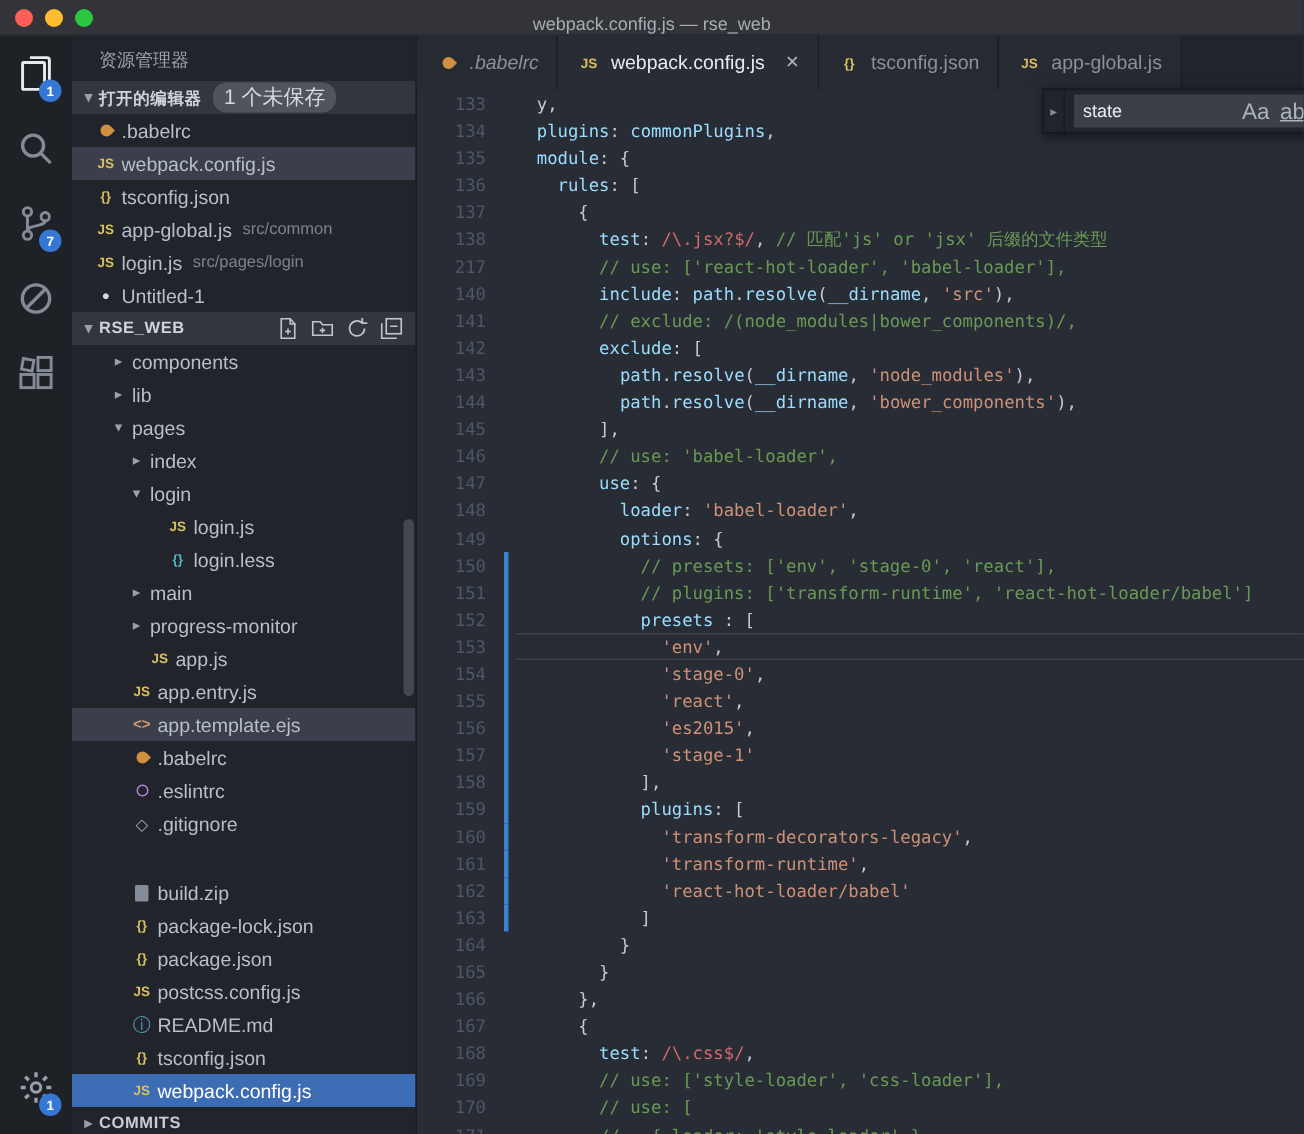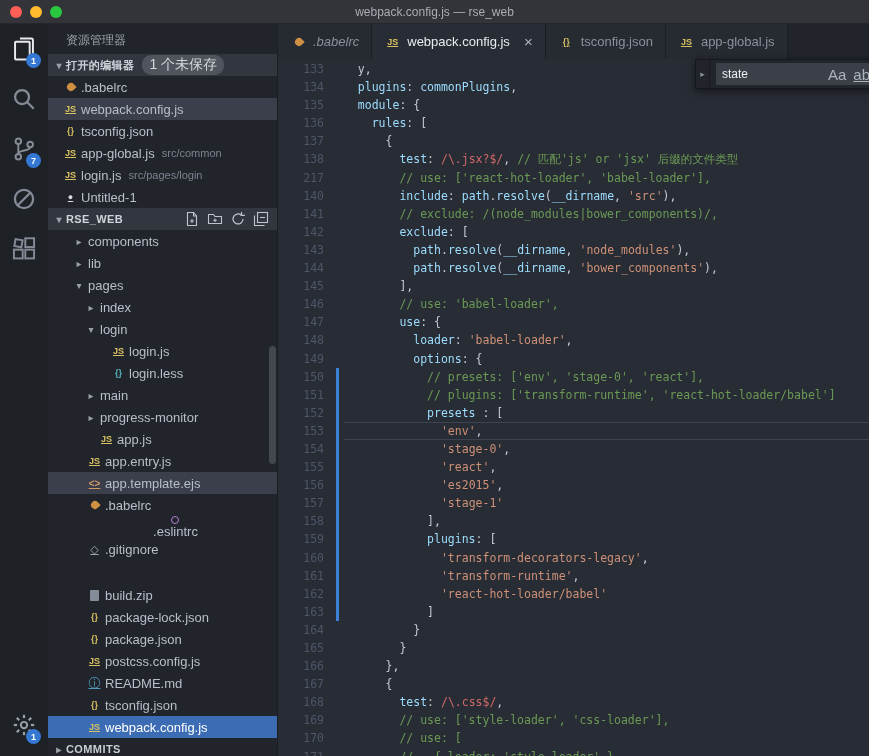--- a/index.html
+++ b/index.html
@@ -1,18 +1,18 @@
 <!DOCTYPE html>
 <html><head>
 <meta charset="utf-8">
 <style>
   html,body{margin:0;padding:0;background:#282c34;overflow:hidden;}
   body{width:869px;height:756px;font-family:"Liberation Sans",sans-serif;-webkit-font-smoothing:antialiased;}
   
-  .titlebar{height:24px;background:#323439;display:flex;align-items:center;position:relative;border-bottom:1px solid #26272c;box-sizing:border-box;}
+  .titlebar{height:24px;background:#323439;display:flex;align-items:flex-end;position:relative;border-bottom:1px solid #26272c;box-sizing:border-box;}
   .traffic{position:absolute;left:10px;top:6px;display:flex;}
   .tl{width:12px;height:12px;border-radius:50%;margin-right:8px;}
   .tl.red{background:#ff5f57}.tl.yellow{background:#febc2e}.tl.green{background:#2ac840}
   .title-text{flex:1;text-align:center;font-size:12px;color:#a9acb3;}
   
   .app{display:flex;height:732px;}
   
   .activitybar{width:48px;background:#1e2126;display:flex;flex-direction:column;align-items:center;flex-shrink:0;}
   .ab-top,.ab-bottom{display:flex;flex-direction:column;align-items:center;width:100%;}
   .ab-bottom{margin-top:auto;margin-bottom:6px;}
@@ -30,21 +30,21 @@
   .row{display:flex;align-items:center;height:22px;font-size:13px;color:#b8bfca;cursor:pointer;white-space:nowrap;overflow:hidden;}
   .oe-row{padding-left:14px;}
   .row .lbl{margin-left:2px;}
   .detail{margin-left:7px;font-size:11px;color:#7b8290;}
   .row.focus{background:#3a3f4b;}
   .row.active{background:#3c6cb4;color:#fff;}
   .row.active .twisty{color:#e6ecf5;}
   .sec-row{display:flex;align-items:center;height:22px;font-size:11px;font-weight:bold;color:#c8ccd3;padding-left:4px;letter-spacing:.4px;cursor:pointer;}
   .sb-scroll{position:absolute;right:1px;top:322px;width:7px;height:118px;background:rgba(128,136,148,.35);border-radius:4px;}
   
-  .fic{width:17px;flex-shrink:0;display:inline-flex;align-items:center;justify-content:center;font-size:9px;font-weight:bold;font-family:"Liberation Sans",sans-serif;text-decoration:underline;}
+  .fic{width:17px;flex-shrink:0;display:inline-flex;align-items:center;justify-content:center;font-size:9px;font-weight:bold;font-family:"Liberation Sans",sans-serif;}
   .fic-js{color:#d8c060;}
   .fic-json{color:#d8c060;}
   .fic-less{color:#56b6c2;}
   .fic-ejs{color:#d19a66;font-size:10px;}
   .fic-info{color:#519aba;font-size:12px;font-weight:normal;}
   .fic-gitignore{color:#9da5b4;font-size:11px;font-weight:normal;}
   .fic-dot{color:#d7dae0;font-size:9px;}
   .fic-babel::before{content:'';width:8px;height:8px;background:#cf9042;border-radius:50% 0 50% 50%;transform:rotate(45deg);}
   .fic-eslint::before{content:'';width:8px;height:8px;border:1.5px solid #b180d7;border-radius:50%;box-sizing:border-box;}
   .fic-zip::before{content:'';width:9px;height:11px;background:#848c99;border-radius:1px;}
@@ -267,21 +267,21 @@
         <div class="row tree-row focus" style="padding-left: 24px;">
           <span class="twisty"></span>
           <span class="fic fic-ejs">&lt;&gt;</span>
           <span class="lbl">app.template.ejs</span>
         </div>
         <div class="row tree-row" style="padding-left: 24px;">
           <span class="twisty"></span>
           <span class="fic fic-babel"></span>
           <span class="lbl">.babelrc</span>
         </div>
-        <div class="row tree-row" style="padding-left: 24px; flex-direction: column;">
+        <div class="row tree-row" style="padding-left: 24px;">
           <span class="twisty"></span>
           <span class="fic fic-eslint"></span>
           <span class="lbl">.eslintrc</span>
         </div>
         <div class="row tree-row" style="padding-left: 24px;">
           <span class="twisty"></span>
           <span class="fic fic-gitignore">◇</span>
           <span class="lbl">.gitignore</span>
         </div>
         <div class="row tree-row" style="padding-left: 24px; margin-top: 24px;">

